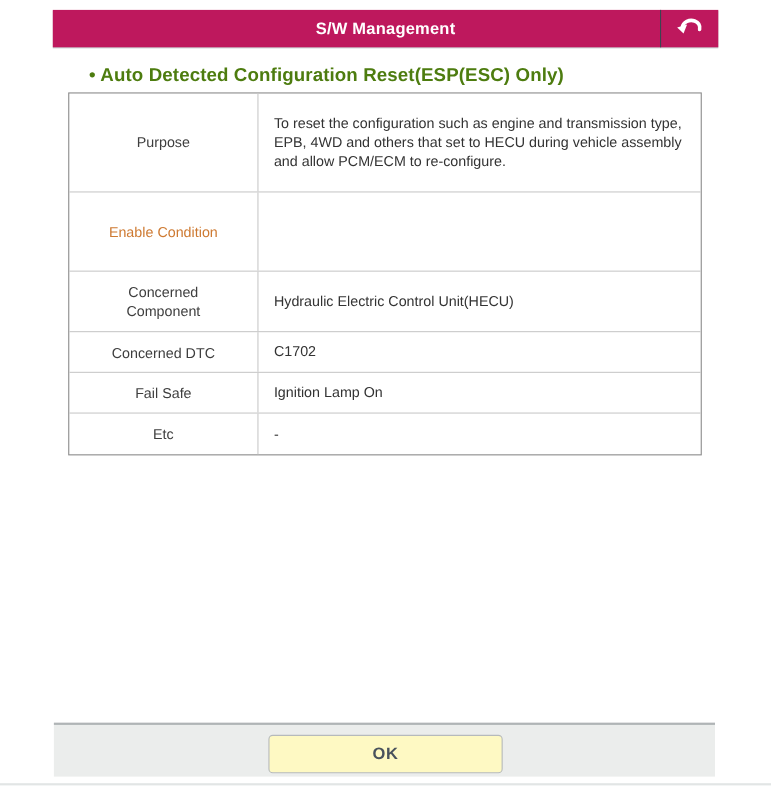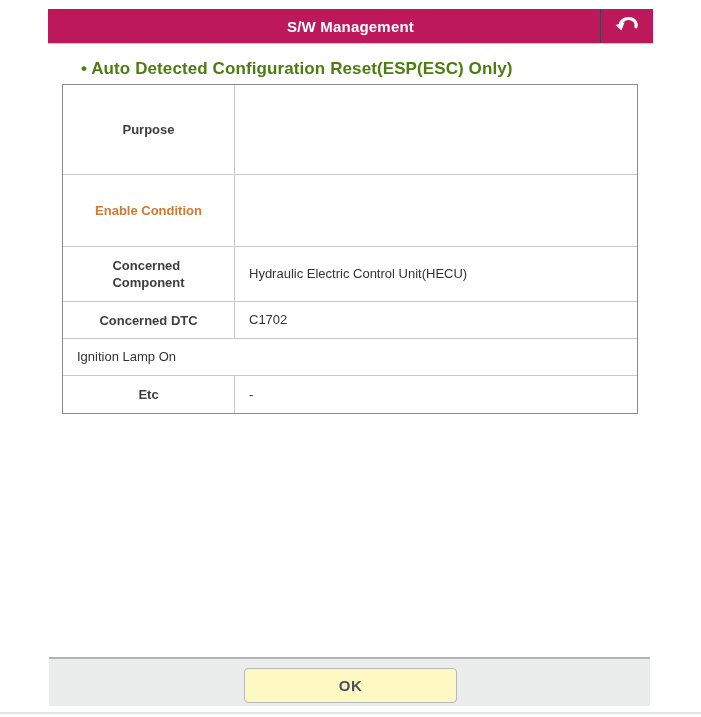--- a/index.html
+++ b/index.html
@@ -49,26 +49,25 @@
   }
   .info-row {
     display: flex; align-items: stretch;
     border-bottom: 1px solid #c9c9c9;
   }
   .info-row:last-child { border-bottom: none; }
   .cell-label {
     width: 172px;
     border-right: 1px solid #c9c9c9;
     display: flex; align-items: center; justify-content: center;
-    text-align: left;
+    text-align: center;
     font-size: 13px; color: #3e3e3e;
     white-space: pre-line;
     line-height: 17px;
     padding: 6px 8px;
-    font-weight: bold;
   }
   .cell-value {
     flex: 1;
     display: flex; align-items: center;
     font-size: 13px; color: #333333;
     padding: 10px 0 10px 14px;
     line-height: 17.5px;
     white-space: pre-line;
   }
   .row-purpose   { height: 90px; }
@@ -119,38 +118,40 @@
     </span>
   </div>
 </div>
 
 <div class="section-heading">• Auto Detected Configuration Reset(ESP(ESC) Only)</div>
 
 <div class="info-table">
 
   <div class="info-row row-purpose">
     <div class="cell-label">Purpose</div>
+    <div class="cell-value">To reset the configuration such as engine and transmission type, EPB, 4WD and others that set to HECU during vehicle assembly and allow PCM/ECM to re-configure.</div>
   </div>
 
   <div class="info-row row-enable">
     <div class="cell-label">Enable Condition</div>
   </div>
 
   <div class="info-row row-component">
     <div class="cell-label">Concerned
 Component</div>
     <div class="cell-value">Hydraulic Electric Control Unit(HECU)</div>
   </div>
 
   <div class="info-row row-dtc">
     <div class="cell-label">Concerned DTC</div>
     <div class="cell-value">C1702</div>
   </div>
 
   <div class="info-row row-failsafe">
+    <div class="cell-label">Fail Safe</div>
     <div class="cell-value">Ignition Lamp On</div>
   </div>
 
   <div class="info-row row-etc">
     <div class="cell-label">Etc</div>
     <div class="cell-value">-</div>
   </div>
 
 </div>
 

